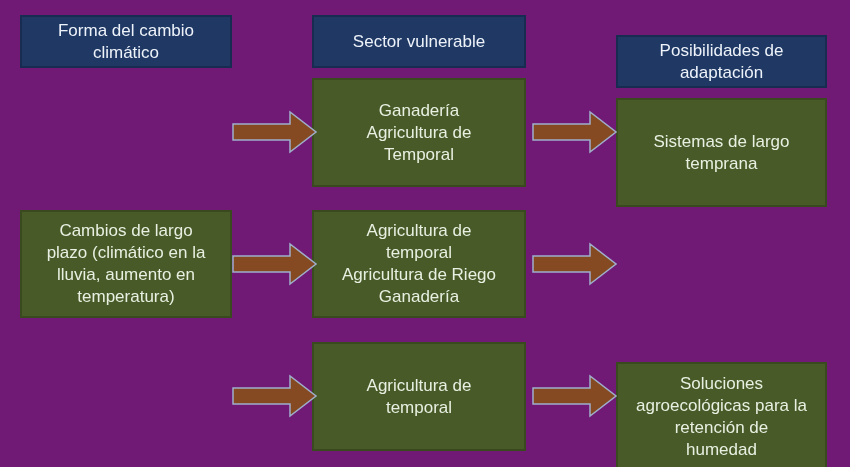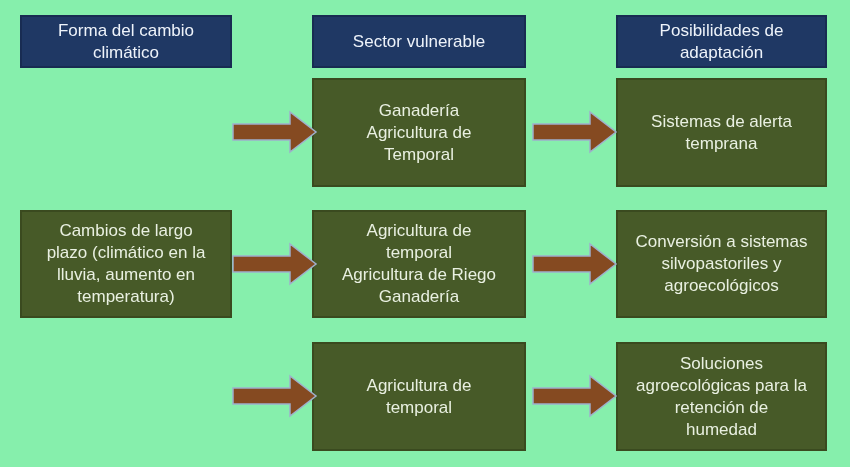--- a/index.html
+++ b/index.html
@@ -4,21 +4,21 @@
 <style>
   html, body {
     margin: 0;
     padding: 0;
     background: #ffffff;
   }
   .canvas {
     position: relative;
     width: 850px;
     height: 467px;
-    background: #86efac;
+    background: #701a75;
     font-family: "Liberation Sans", sans-serif;
     overflow: hidden;
   }
   .box {
     position: absolute;
     box-sizing: border-box;
     display: flex;
     align-items: center;
     justify-content: center;
     text-align: center;
@@ -34,21 +34,21 @@
     border: 2px solid var(--header-border, #182C52);
     color: var(--header-text, #EEF3FA);
   }
   .green {
     background: var(--box-fill, #475A28);
     border: 2px solid var(--box-border, #3A4A1F);
     color: var(--box-text, #E9F0E1);
   }
   .c1 { left: 20px;  width: 212px; }
   .c2 { left: 312px; width: 214px; }
-  .c3 { left: 616px; width: 211px; }
+  .c3 { left: 616px; width: 211px; margin-top: 20px; }
   .r1 { top: 78px;  height: 109px; }
   .r2 { top: 210px; height: 108px; }
   .r3 { top: 342px; height: 109px; }
   .arrow {
     position: absolute;
     width: 86px;
     height: 44px;
   }
   .arrow svg { display: block; width: 100%; height: 100%; }
   .arrow polygon {
@@ -69,34 +69,31 @@
 
   <div class="box header c1">Forma del cambio
 climático</div>
   <div class="box header c2">Sector vulnerable</div>
   <div class="box header c3">Posibilidades de
 adaptación</div>
 
   <div class="box green c2 r1">Ganadería
 Agricultura de
 Temporal</div>
-  <div class="box green c3 r1">Sistemas de alerta
+  <div class="box green c3 r1">Sistemas de largo
 temprana</div>
 
   <div class="box green c1 r2">Cambios de largo
 plazo (climático en la
 lluvia, aumento en
 temperatura)</div>
   <div class="box green c2 r2">Agricultura de
 temporal
 Agricultura de Riego
 Ganadería</div>
-  <div class="box green c3 r2">Conversión a sistemas
-silvopastoriles y
-agroecológicos</div>
 
   <div class="box green c2 r3">Agricultura de
 temporal</div>
   <div class="box green c3 r3">Soluciones
 agroecológicas para la
 retención de
 humedad</div>
 
   <div class="arrow a1 gap1">
     <svg viewBox="0 0 86 44" preserveAspectRatio="none">

